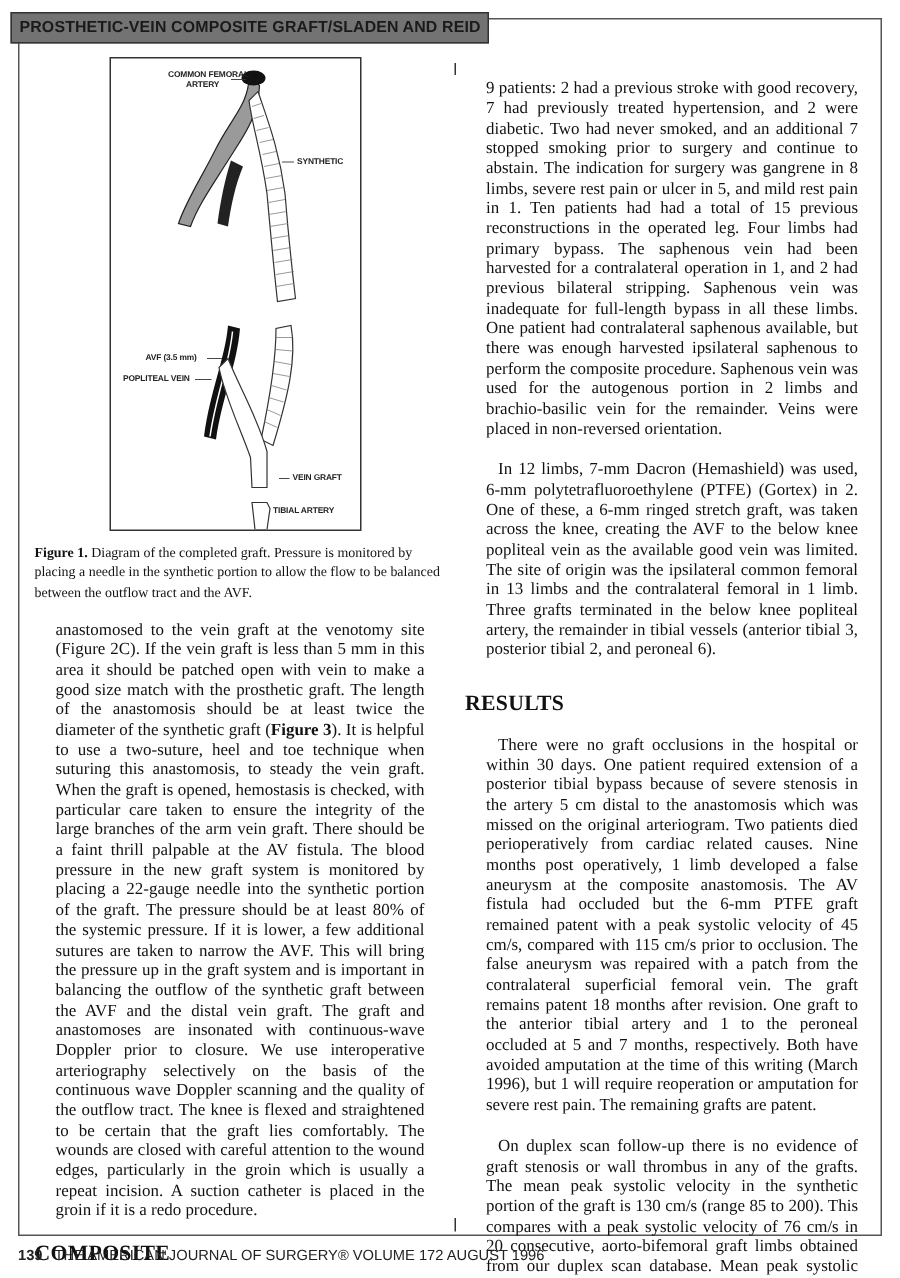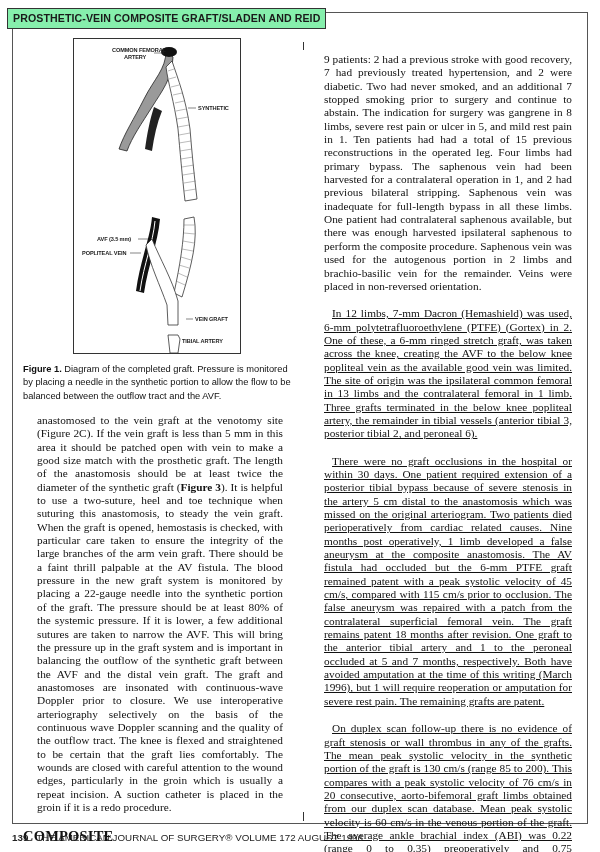--- a/index.html
+++ b/index.html
@@ -1,26 +1,26 @@
 <!DOCTYPE html>
 <html><head>
 <meta charset="utf-8">
 <style>
   html, body { margin: 0; padding: 0; background: #fff; }
   body { width: 600px; height: 852px; position: relative; overflow: hidden; color: #1a1a1a; }
   .frame { position: absolute; left: 12px; top: 12px; width: 576px; height: 812px; border: 1px solid #555; box-sizing: border-box; }
-  .running-head { position: absolute; left: 7px; top: 8px; height: 19px; padding: 0 5px; border: 1px solid #333; background: #86efac;
+  .running-head { position: absolute; left: 7px; top: 8px; height: 19px; padding: 0 5px; border: 1px solid #333; background: #737373;
     font-family: "Liberation Sans", sans-serif; font-weight: bold; font-size: 10.6px; line-height: 18px; letter-spacing: 0.1px; white-space: nowrap; }
   .fig-panel { position: absolute; left: 73px; top: 38px; width: 166px; height: 314px; border: 1px solid #333; background: #fff; }
   .fig-label { position: absolute; font-family: "Liberation Sans", sans-serif; font-size: 5.6px; font-weight: bold; color: #222; white-space: nowrap; letter-spacing: -0.1px; }
-  .caption { position: absolute; left: 23px; top: 363px; width: 274px; font-family: Liberation Sans, sans-serif; font-size: 9.3px; line-height: 13.3px; color: #111; }
+  .caption { position: absolute; left: 23px; top: 363px; width: 274px; font-family: Liberation Serif, serif; font-size: 9.3px; line-height: 13.3px; color: #111; }
   .caption b { font-weight: bold; }
   .col { position: absolute; font-family: "Liberation Serif", serif; font-size: 11.3px; line-height: 13.35px; text-align: justify; color: #111; }
   .col p { margin: 14px; text-indent: 0; }
-  .col p.ind { text-indent: 8px; text-decoration: underline; }
+  .col p.ind { text-indent: 8px; }
   .left-col { left: 23px; top: 400px; width: 274px; }
   .right-col { left: 310px; top: 39px; width: 276px; }
   .heading { font-family: "Liberation Serif", serif; font-size: 14.5px; font-weight: bold; line-height: 16px; margin: 8px 0 1px 0; letter-spacing: 0.2px; }
   .col-rule { position: absolute; left: 303px; top: 42px; width: 1px; height: 8px; background: #333; }
   .footer { position: absolute; left: 12px; top: 832px; font-family: "Liberation Sans", sans-serif; font-size: 9.8px; color: #222; white-space: nowrap; }
   .footer .pg { font-weight: bold; margin-right: 8px; }
   .col-rule-low { position: absolute; left: 303px; top: 812px; width: 1px; height: 9px; background: #333; }
 </style>
 </head>
 <body>
@@ -112,19 +112,20 @@
   <p><span>anastomosed to the vein graft at the venotomy site (Figure 2C). If the vein graft is less than 5 mm in this area it should be patched open with vein to make a good size match with the prosthetic graft. The length of the anastomosis should be at least twice the diameter of the synthetic graft (</span><b>Figure 3</b><span>). It is helpful to use a two-suture, heel and toe technique when suturing this anastomosis, to steady the vein graft. When the graft is opened, hemostasis is checked, with particular care taken to ensure the integrity of the large branches of the arm vein graft. There should be a faint thrill palpable at the AV fistula. The blood pressure in the new graft system is monitored by placing a 22-gauge needle into the synthetic portion of the graft. The pressure should be at least 80% of the systemic pressure. If it is lower, a few additional sutures are taken to narrow the AVF. This will bring the pressure up in the graft system and is important in balancing the outflow of the synthetic graft between the AVF and the distal vein graft. The graft and anastomoses are insonated with continuous-wave Doppler prior to closure. We use interoperative arteriography selectively on the basis of the continuous wave Doppler scanning and the quality of the outflow tract. The knee is flexed and straightened to be certain that the graft lies comfortably. The wounds are closed with careful attention to the wound edges, particularly in the groin which is usually a repeat incision. A suction catheter is placed in the groin if it is a redo procedure.</span></p>
   <div class="heading">COMPOSITE</div>
 </div>
 
 <div class="col-rule"></div>
 <div class="col-rule-low"></div>
 
 <div class="col right-col">
   <p>9 patients: 2 had a previous stroke with good recovery, 7 had previously treated hypertension, and 2 were diabetic. Two had never smoked, and an additional 7 stopped smoking prior to surgery and continue to abstain. The indication for surgery was gangrene in 8 limbs, severe rest pain or ulcer in 5, and mild rest pain in 1. Ten patients had had a total of 15 previous reconstructions in the operated leg. Four limbs had primary bypass. The saphenous vein had been harvested for a contralateral operation in 1, and 2 had previous bilateral stripping. Saphenous vein was inadequate for full-length bypass in all these limbs. One patient had contralateral saphenous available, but there was enough harvested ipsilateral saphenous to perform the composite procedure. Saphenous vein was used for the autogenous portion in 2 limbs and brachio-basilic vein for the remainder. Veins were placed in non-reversed orientation.</p>
   <p class="ind">In 12 limbs, 7-mm Dacron (Hemashield) was used, 6-mm polytetrafluoroethylene (PTFE) (Gortex) in 2. One of these, a 6-mm ringed stretch graft, was taken across the knee, creating the AVF to the below knee popliteal vein as the available good vein was limited. The site of origin was the ipsilateral common femoral in 13 limbs and the contralateral femoral in 1 limb. Three grafts terminated in the below knee popliteal artery, the remainder in tibial vessels (anterior tibial 3, posterior tibial 2, and peroneal 6).</p>
+  <div class="heading" style="margin-top:20px;">RESULTS</div>
   <p class="ind">There were no graft occlusions in the hospital or within 30 days. One patient required extension of a posterior tibial bypass because of severe stenosis in the artery 5 cm distal to the anastomosis which was missed on the original arteriogram. Two patients died perioperatively from cardiac related causes. Nine months post operatively, 1 limb developed a false aneurysm at the composite anastomosis. The AV fistula had occluded but the 6-mm PTFE graft remained patent with a peak systolic velocity of 45 cm/s, compared with 115 cm/s prior to occlusion. The false aneurysm was repaired with a patch from the contralateral superficial femoral vein. The graft remains patent 18 months after revision. One graft to the anterior tibial artery and 1 to the peroneal occluded at 5 and 7 months, respectively. Both have avoided amputation at the time of this writing (March 1996), but 1 will require reoperation or amputation for severe rest pain. The remaining grafts are patent.</p>
   <p class="ind">On duplex scan follow-up there is no evidence of graft stenosis or wall thrombus in any of the grafts. The mean peak systolic velocity in the synthetic portion of the graft is 130 cm/s (range 85 to 200). This compares with a peak systolic velocity of 76 cm/s in 20 consecutive, aorto-bifemoral graft limbs obtained from our duplex scan database. Mean peak systolic velocity is 60 cm/s in the venous portion of the graft. The average ankle brachial index (ABI) was 0.22 (range 0 to 0.35) preoperatively and 0.75 postoperatively. One patient, early in our experience, had peak systolic velocities of 200 in the synthetic and 34 in the vein. The ankle ABI is 0.4. Blood pressure was not measured in this graft at operation. Fortunately, the patient improved from severe rest pain to mild claudication at 300 meters and is pleased with the result. The graft is patent 2 years postsurgery.</p>
 </div>
 
 <div class="footer">
   <span class="pg">139</span><span>THE AMERICAN JOURNAL OF SURGERY® VOLUME 172 AUGUST 1996</span>
 </div>
 
 </body></html>

